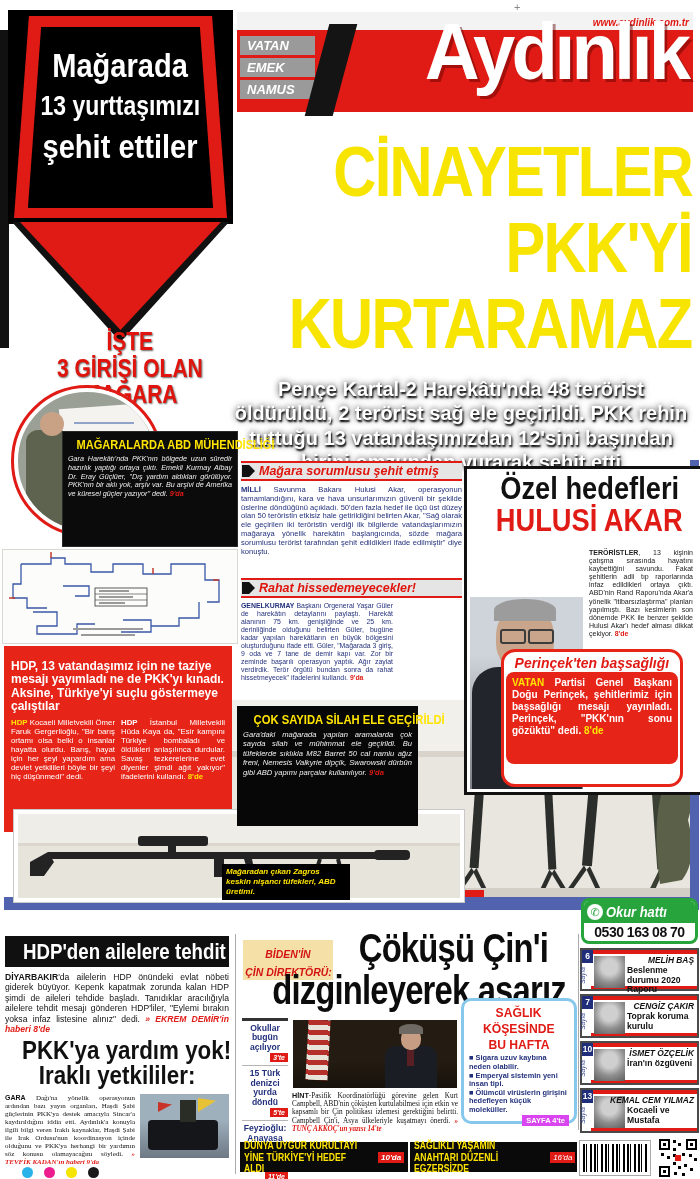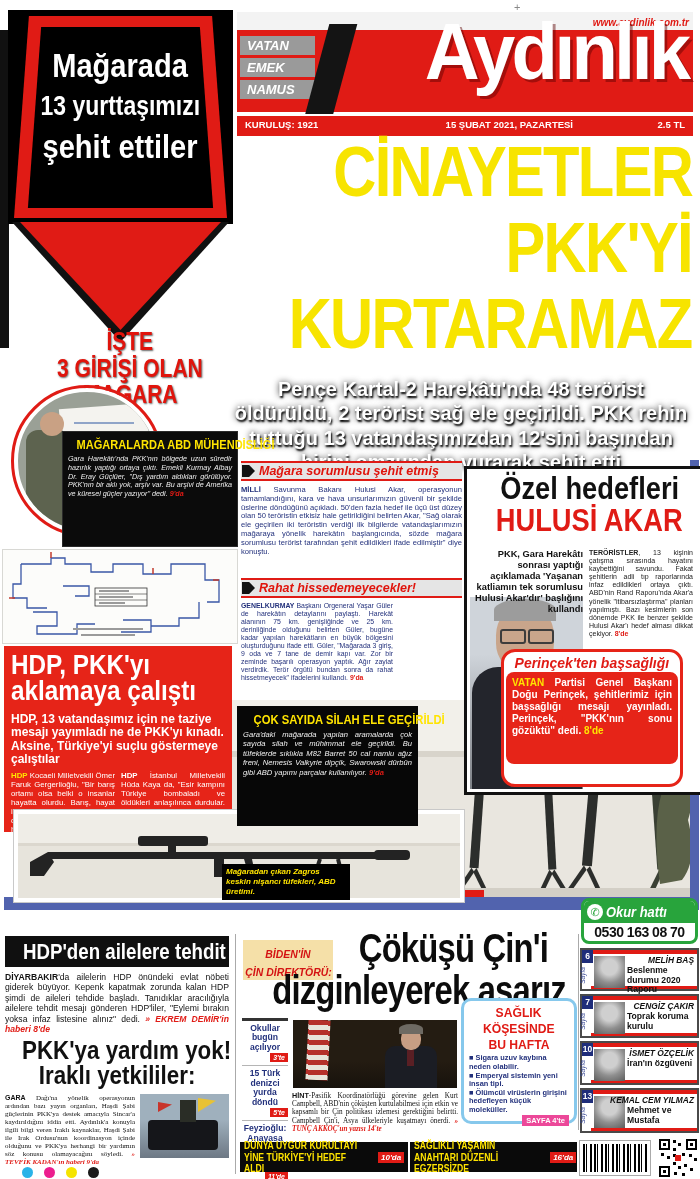--- a/index.html
+++ b/index.html
@@ -52,25 +52,20 @@
       <div class="abs" style="left:3px;top:6px;">
         <div class="motto">VATAN</div>
         <div class="motto">EMEK</div>
         <div class="motto">NAMUS</div>
       </div>
       <div class="abs" style="left:80px;top:-6px;width:28px;height:92px;background:#141414;transform:skewX(-15deg);"></div>
       <div class="abs" style="right:6px;top:-24px;width:360px;text-align:right;">
         <span style="font-size:80px;font-weight:bold;color:#fff;letter-spacing:-4px;display:inline-block;transform:scaleX(.95);transform-origin:right center;text-shadow:3px 3px 0 rgba(90,0,0,.45);">Aydınlık</span>
       </div>
     </div>
-    <div class="abs" style="left:0;top:102px;width:456px;height:20px;background:#e01b15;border-top:2px solid #fff;color:#fff;font-weight:bold;font-size:9.5px;line-height:18px;">
-      <span style="position:absolute;left:8px;">KURULUŞ: 1921</span>
-      <span style="position:absolute;right:120px;">15 ŞUBAT 2021, PAZARTESİ</span>
-      <span style="position:absolute;right:8px;">2.5 TL</span>
-    </div>
   </div>
 
   <div class="abs" style="left:0;top:30px;width:9px;height:318px;background:#111;"></div>
   <div class="abs" style="left:8px;top:10px;width:225px;height:214px;background:#000;">
     <div class="abs" style="left:6px;top:6px;right:6px;bottom:6px;background:#e01b15;clip-path:polygon(7% 0,93% 0,100% 100%,0 100%);"></div>
     <div class="abs" style="left:18px;top:17px;right:18px;bottom:16px;background:#000;clip-path:polygon(8% 0,92% 0,99% 100%,1% 100%);"></div>
     <div class="abs" style="left:0;top:34px;width:100%;text-align:center;color:#fff;font-weight:bold;">
       <div style="font-size:33px;line-height:1.32;"><span class="condC" style="transform:scaleX(.88);">Mağarada</span></div>
       <div style="font-size:28px;line-height:1.32;"><span class="condC" style="transform:scaleX(.82);">13 yurttaşımızı</span></div>
       <div style="font-size:33px;line-height:1.32;"><span class="condC" style="transform:scaleX(.88);">şehit ettiler</span></div>
@@ -146,24 +141,20 @@
         <rect x="96" y="40" width="30" height="2"></rect>
           <rect x="96" y="46" width="34" height="2"></rect>
           <rect x="96" y="52" width="26" height="2"></rect>
         <rect x="70" y="78" width="70" height="2"></rect>
           <rect x="78" y="84" width="54" height="2"></rect>
       </g>
     </svg>
   </div>
 
   <div class="abs" style="left:4px;top:646px;width:228px;height:186px;background:#e62418;color:#fff;padding:6px 7px;box-sizing:border-box;z-index:2;">
-    <div style="font-size:27px;font-weight:bold;line-height:.98;">
-      <span class="condL" style="transform:scaleX(.9);">HDP, PKK'yı</span><br>
-      <span class="condL" style="transform:scaleX(.9);">aklamaya çalıştı</span>
-    </div>
     <div style="font-size:12px;font-weight:bold;line-height:1.12;margin-top:8px;">HDP, 13 vatandaşımız için ne taziye mesajı yayımladı ne de PKK'yı kınadı. Aksine, Türkiye'yi suçlu göstermeye çalıştılar</div>
     <div style="display:flex;gap:6px;margin-top:4px;">
       <div class="just" style="width:50%;font-size:7.8px;line-height:1.16;">
         <span class="yel" style="font-weight:bold;">HDP </span><span>Kocaeli Milletvekili Ömer Faruk Gergerlioğlu, "Bir barış ortamı olsa belki o insanlar hayatta olurdu. Barış, hayat için her şeyi yapardım ama devlet yetkilileri böyle bir şeyi hiç düşünmedi" dedi.</span>
       </div>
       <div class="just" style="width:50%;font-size:7.8px;line-height:1.16;">
         <span style="font-weight:bold;">HDP </span><span>İstanbul Milletvekili Hüda Kaya da, "Esir kampını Türkiye bombaladı ve öldükleri anlaşılınca durdular. Savaş tezkerelerine evet diyenler şimdi ağıt yakıyor" ifadelerini kullandı. </span><span class="yel" style="font-weight:bold;">8'de</span>
       </div>
     </div>
   </div>
@@ -190,21 +181,20 @@
 
     <div class="abs" style="left:3px;top:128px;width:113px;height:192px;background:linear-gradient(#cfd4da 0 30%,#a9adb3 60%,#7e8288 100%);overflow:hidden;">
       <div class="abs" style="left:26px;top:8px;width:58px;height:66px;border-radius:46% 46% 42% 42%;background:#c9a58b;"></div>
       <div class="abs" style="left:24px;top:2px;width:62px;height:22px;border-radius:50% 50% 0 0;background:#9c9c9c;"></div>
       <div class="abs" style="left:30px;top:32px;width:22px;height:11px;border:2px solid #3c3c3c;border-radius:3px;"></div>
       <div class="abs" style="left:58px;top:32px;width:22px;height:11px;border:2px solid #3c3c3c;border-radius:3px;"></div>
       <div class="abs" style="left:2px;top:70px;width:110px;height:122px;border-radius:26px 30px 0 0;background:#23252c;"></div>
       <div class="abs" style="left:44px;top:70px;width:24px;height:20px;background:#c9a58b;"></div>
       <div class="abs" style="left:66px;top:120px;width:22px;height:22px;border-radius:50%;background:#3a3d45;border:2px solid #555;"></div>
     </div>
-    <div class="abs" style="left:6px;top:80px;width:110px;text-align:right;font-weight:bold;font-size:9.3px;line-height:1.18;color:#111;">PKK, Gara Harekâtı sonrası yaptığı açıklamada 'Yaşanan katliamın tek sorumlusu Hulusi Akar'dır' başlığını kullandı</div>
     <div class="abs just" style="left:122px;top:80px;width:104px;font-size:7px;line-height:8.1px;color:#222;">
       <span style="font-weight:bold;">TERÖRİSTLER</span><span>, 13 kişinin çatışma sırasında hayatını kaybettiğini savundu. Fakat şehitlerin adli tıp raporlarında infaz edildikleri ortaya çıktı. ABD'nin Rand Raporu'nda Akar'a yönelik "itibarsızlaştırma" planları yapılmıştı. Bazı kesimlerin son dönemde PKK ile benzer şekilde Hulusi Akar'ı hedef alması dikkat çekiyor. </span><span class="pgref">8'de</span>
     </div>
 
     <div class="abs" style="left:34px;top:180px;width:182px;height:138px;background:#fff;border:3px solid #e62418;border-radius:14px;padding:2px;box-sizing:border-box;">
       <div style="text-align:center;"><span class="condC" style="transform:scaleX(.9);color:#e01b15;font-weight:bold;font-style:italic;font-size:15.5px;">Perinçek'ten başsağlığı</span></div>
       <div class="just" style="background:#e62418;border-radius:8px;color:#fff;font-weight:bold;font-size:10px;line-height:1.2;padding:5px 6px;height:92px;box-sizing:border-box;">
         <span class="yel">VATAN </span><span>Partisi Genel Başkanı Doğu Perinçek, şehitlerimiz için başsağlığı mesajı yayınladı. Perinçek, "PKK'nın sonu gözüktü" dedi. </span><span class="yel">8'de</span>
       </div>
     </div>
@@ -341,31 +331,31 @@
     <div style="text-align:center;line-height:.95;">
       <span class="condC" style="transform:scaleX(.9);color:#e01b15;font-weight:bold;font-size:13.5px;">SAĞLIK</span><br>
       <span class="condC" style="transform:scaleX(.9);color:#e01b15;font-weight:bold;font-size:13.5px;">KÖŞESİNDE</span><br>
       <span class="condC" style="transform:scaleX(.9);color:#e01b15;font-weight:bold;font-size:13.5px;">BU HAFTA</span>
     </div>
     <div class="navytxt" style="font-size:7.4px;line-height:1.16;margin-top:3px;font-weight:bold;">
       <div>■ <span>Sigara uzuv kaybına neden olabilir.</span></div>
       <div>■ <span>Emperyal sistemin yeni insan tipi.</span></div>
       <div>■ <span>Ölümcül virüslerin girişini hedefleyen küçük moleküller.</span></div>
     </div>
-    <span style="display:block;margin-left:auto;width:max-content;background:#ec4899;color:#fff;font-weight:bold;font-size:7.5px;padding:1px 4px;margin-top:1px;">SAYFA 4'te</span>
+    <span style="display:block;margin-left:auto;width:max-content;background:#d946ef;color:#fff;font-weight:bold;font-size:7.5px;padding:1px 4px;margin-top:1px;">SAYFA 4'te</span>
   </div>
 
   <div class="abs" style="left:240px;top:1142px;width:337px;height:30px;background:#0a0a0a;display:flex;align-items:center;">
     <div style="flex:1;display:flex;align-items:center;padding:0 4px;border-right:2px solid #fff;height:100%;box-sizing:border-box;">
       <span class="condL" style="transform:scaleX(.82);color:#ffe400;font-weight:bold;font-size:10.5px;line-height:1.05;white-space:normal;width:150px;">DÜNYA UYGUR KURULTAYI YİNE TÜRKİYE'Yİ HEDEF ALDI</span>
       <span style="background:#e01b15;color:#fff;font-weight:bold;font-style:italic;font-size:8px;padding:1px 3px;margin-left:-16px;">10'da</span>
     </div>
     <div style="flex:1;display:flex;align-items:center;padding:0 4px;height:100%;box-sizing:border-box;">
       <span class="condL" style="transform:scaleX(.82);color:#ffe400;font-weight:bold;font-size:10.5px;line-height:1.05;white-space:normal;width:150px;">SAĞLIKLI YAŞAMIN ANAHTARI DÜZENLİ EGZERSİZDE</span>
-      <span style="background:#e01b15;color:#fff;font-weight:bold;font-style:italic;font-size:8px;padding:1px 3px;margin-left:-14px;">16'da</span>
+      <span style="background:#e01b15;color:#fff;font-weight:normal;font-style:italic;font-size:8px;padding:1px 3px;margin-left:-14px;">16'da</span>
     </div>
   </div>
 
   <div class="abs" style="left:581px;top:898px;width:117px;height:46px;border:3px solid #28a43c;border-radius:8px;overflow:hidden;box-sizing:border-box;background:#fff;">
     <div style="background:#28a43c;height:22px;display:flex;align-items:center;">
       <span style="width:16px;height:16px;border-radius:50%;background:#fff;color:#28a43c;font-size:11px;line-height:16px;text-align:center;margin:0 3px;">✆</span>
       <span class="condL" style="transform:scaleX(.92);color:#fff;font-weight:bold;font-style:italic;font-size:14px;">Okur hattı</span>
     </div>
     <div style="text-align:center;font-weight:bold;font-size:14px;color:#111;line-height:18px;letter-spacing:-.5px;">0530 163 08 70</div>
   </div>
@@ -397,21 +387,21 @@
     <div class="cname">İSMET ÖZÇELİK</div>
     <div class="ctopic">İran'ın özgüveni</div>
   </div>
   <div class="colcard" style="top:1088px;height:45px;">
     <div class="topred"></div>
       <div class="botred"></div>
     <div class="cnum">13</div>
     <div class="csayfa">Sayfa</div>
     <div class="cface"></div>
     <div class="cname">KEMAL CEM YILMAZ</div>
-    <div class="ctopic">Mehmet ve Mustafa</div>
+    <div class="ctopic">Kocaeli ve Mustafa</div>
   </div>
 
   <div class="abs" style="left:579px;top:1140px;width:72px;height:36px;background:#fff;border:1px solid #aaa;padding:3px;box-sizing:border-box;">
     <div style="width:100%;height:100%;background:repeating-linear-gradient(90deg,#000 0 2px,#fff 2px 3px,#000 3px 4px,#fff 4px 7px,#000 7px 9px,#fff 9px 11px);"></div>
   </div>
   <div class="abs" style="left:658px;top:1138px;width:40px;height:40px;">
     <svg width="40" height="40" viewBox="0 0 40 40">
       <rect width="40" height="40" fill="#fff"></rect>
       <g fill="#000">
         <rect x="1" y="1" width="11" height="11"></rect>

